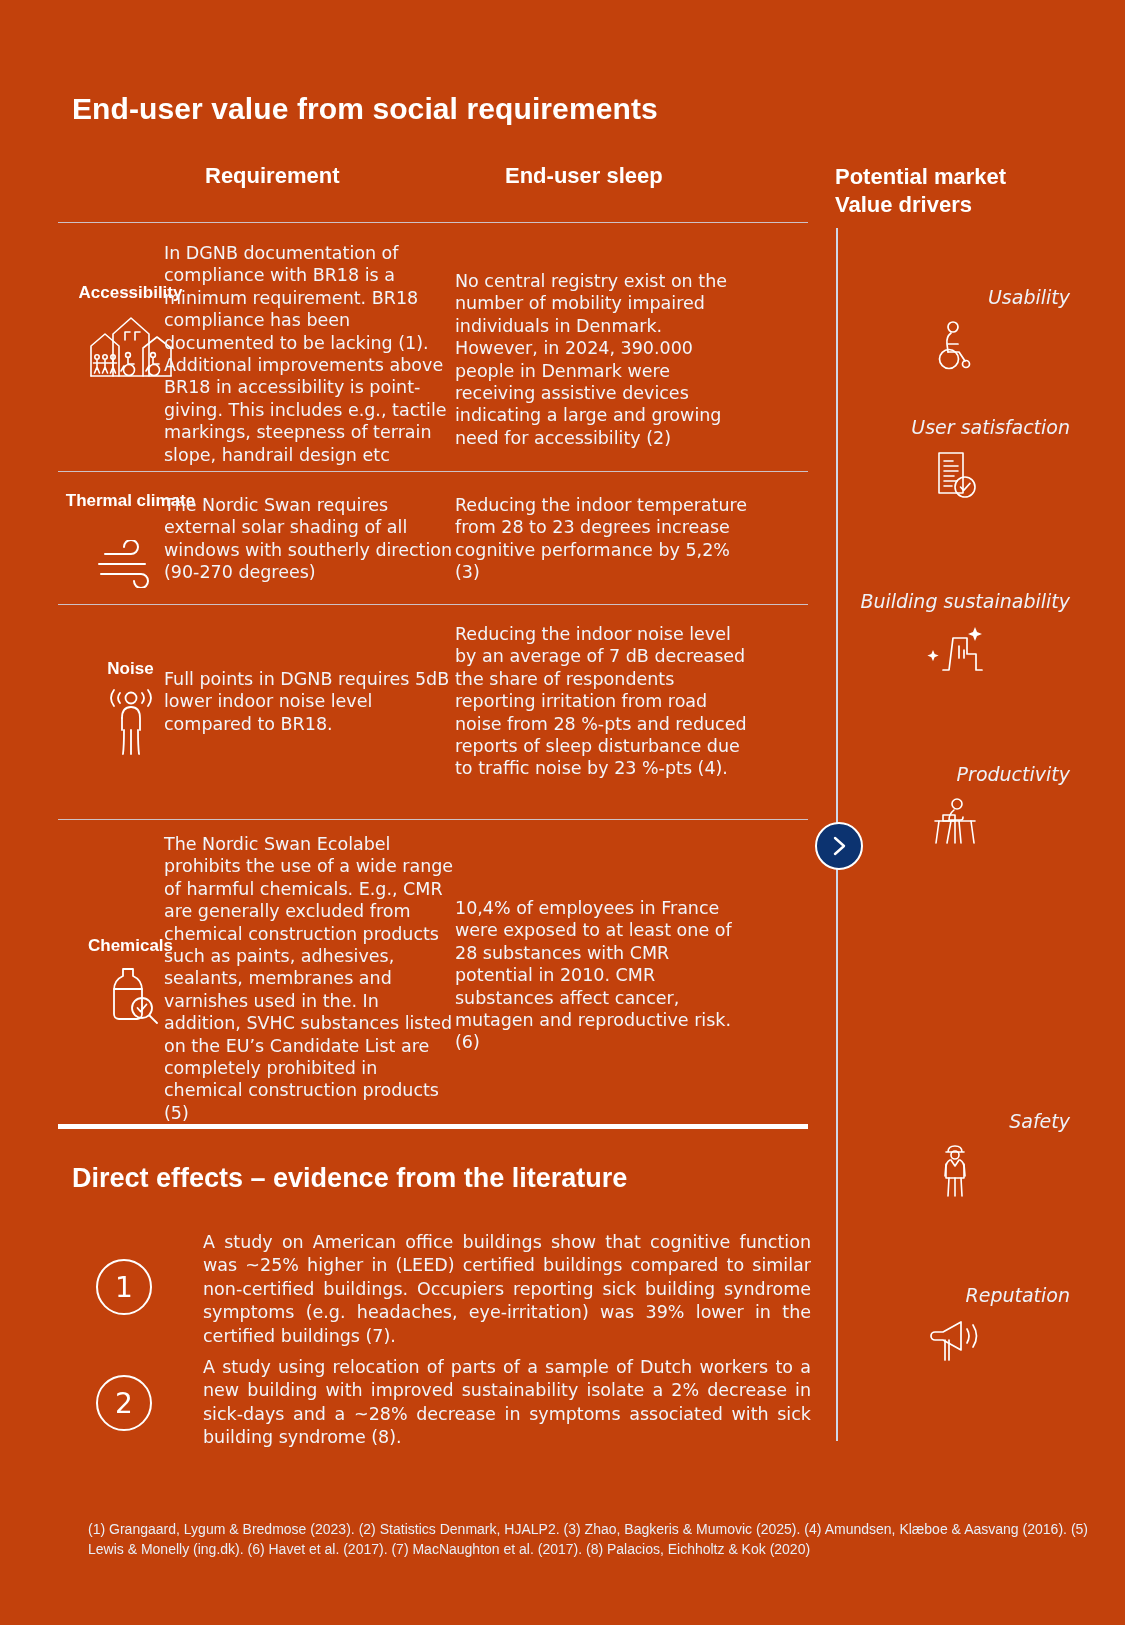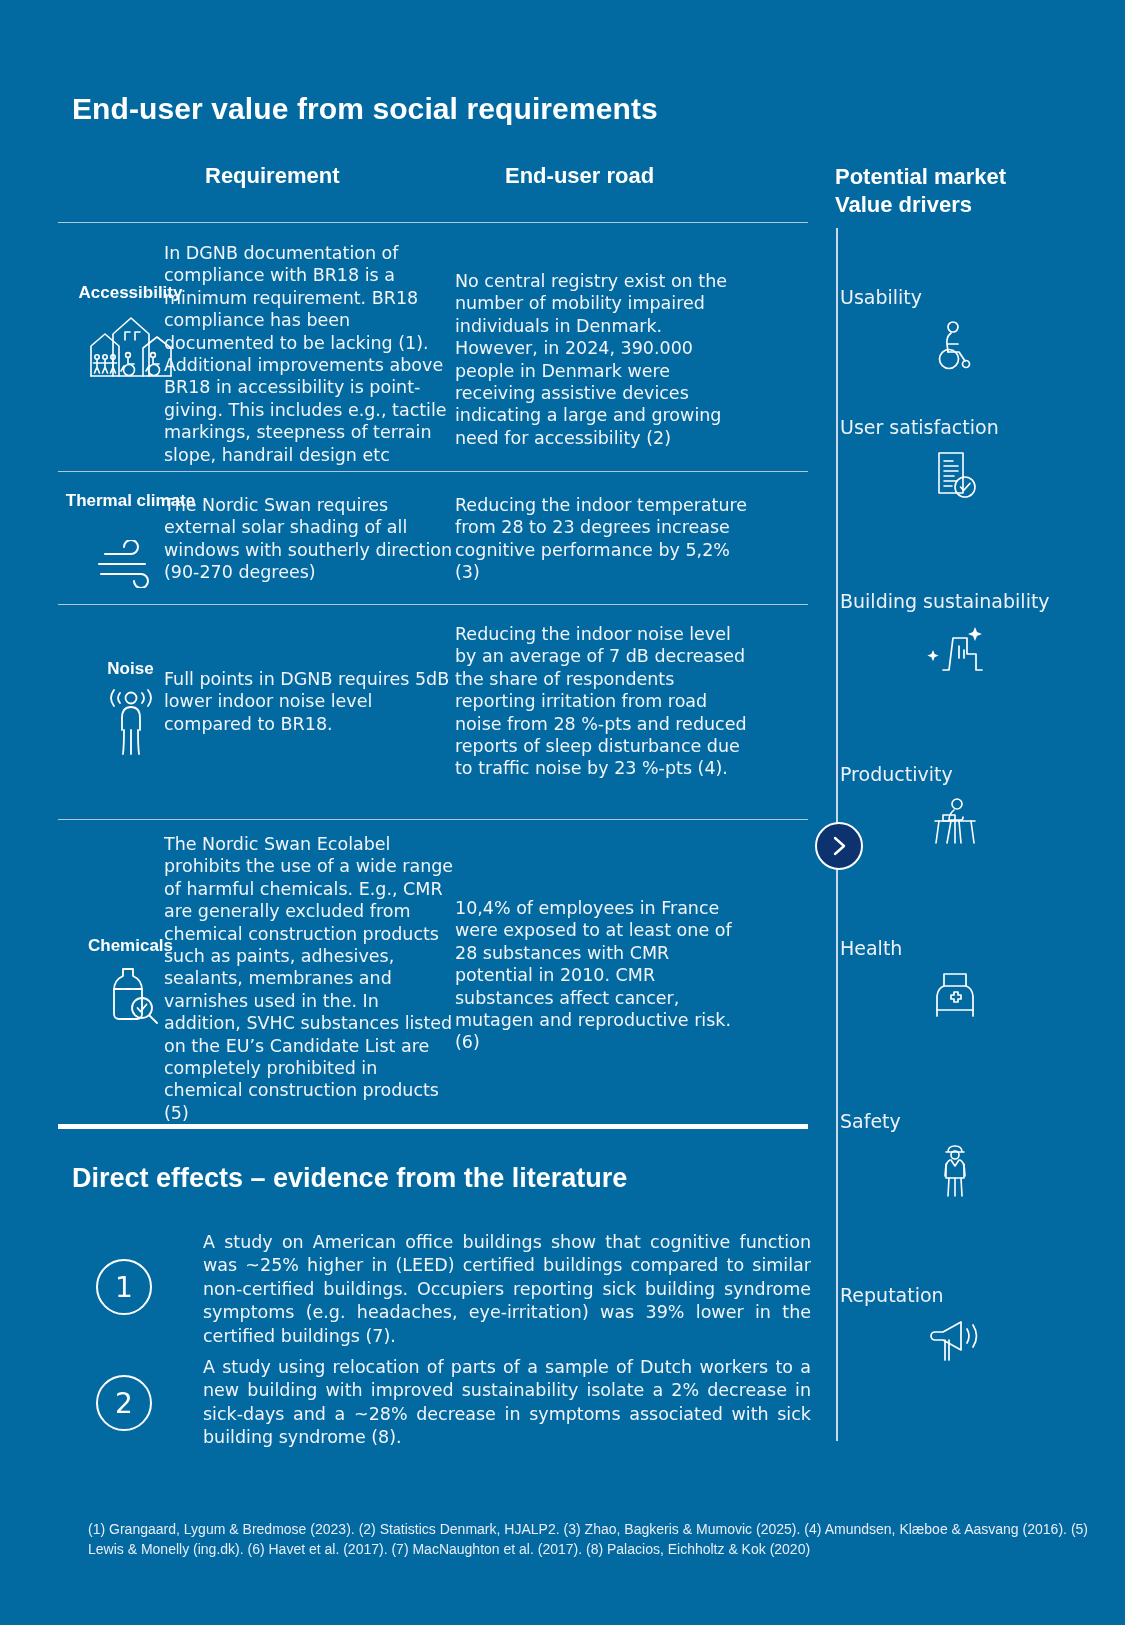--- a/index.html
+++ b/index.html
@@ -12,21 +12,21 @@
     background: #0b3172;
     background: #0d3372;
     font-family: "DejaVu Sans", sans-serif;
     color: #ffffff;
     overflow: hidden;
     position: relative;
   }
   .page {
     position: absolute;
     inset: 0;
-    background: #0369a1;
+    background: #c2410c;
   }
 
   
   .main-title {
     position: absolute;
     left: 72px;
     top: 92px;
     font-size: 30px;
     font-weight: bold;
     letter-spacing: .1px;
@@ -112,21 +112,22 @@
     border: 2px solid #ffffff;
     background: #0c3370;
     display: flex;
     align-items: center;
     justify-content: center;
   }
   .driver {
     position: absolute;
     left: 840px;
     width: 230px;
-    text-align: left;
+    text-align: right;
+    font-style: italic;
   }
   .driver .dlabel {
     font-size: 19px;
     color: #eef2f8;
     font-family: "DejaVu Sans", sans-serif;
     white-space: nowrap;
   }
   .driver .dicon {
     margin-top: 12px;
     display: flex;
@@ -184,21 +185,21 @@
   svg { display: block; }
 </style>
 </head>
 <body>
 
 <div class="page">
 
   <div class="main-title">End-user value from social requirements</div>
 
   <div class="col-head requirement">Requirement</div>
-  <div class="col-head enduser">End-user road</div>
+  <div class="col-head enduser">End-user sleep</div>
   <div class="col-head drivers">
     <div>Potential market</div>
     <div>Value drivers</div>
   </div>
 
   <div class="hrule" style="top:222px"></div>
   <div class="hrule" style="top:471px"></div>
   <div class="hrule" style="top:604px"></div>
   <div class="hrule" style="top:819px"></div>
   <div class="thickrule" style="top:1124px"></div>
@@ -329,31 +330,20 @@
         <circle cx="28" cy="7" r="5"></circle>
         <path d="M25 13 q-5 4 -5 10 h12 q2 0 2 -3"></path>
         <path d="M6 24 h40"></path>
         <path d="M10 24 l-3 22 M42 24 l3 22"></path>
         <path d="M22 24 l-4 22 M30 24 l2 22 M26 24 v22"></path>
         <path d="M14 18 h12 v6 h-12 Z"></path>
       </svg>
     </div>
   </div>
 
-  <div class="driver" style="top:937px">
-    <div class="dlabel">Health</div>
-    <div class="dicon">
-      <svg width="50" height="48" viewBox="0 0 50 48" fill="none" stroke="#ffffff" stroke-width="1.7" stroke-linecap="round" stroke-linejoin="round">
-        <path d="M14 3 h22 v12 H14 Z"></path>
-        <path d="M14 15 q-6 2 -7 10 v14 h36 V25 q-1 -8 -7 -10"></path>
-        <path d="M7 39 v6 M43 39 v6"></path>
-        <path d="M21 24 h3 v-3 h4 v3 h3 v4 h-3 v3 h-4 v-3 h-3 Z"></path>
-      </svg>
-    </div>
-  </div>
 
   <div class="driver" style="top:1110px">
     <div class="dlabel">Safety</div>
     <div class="dicon">
       <svg width="40" height="54" viewBox="0 0 40 54" fill="none" stroke="#ffffff" stroke-width="1.6" stroke-linecap="round" stroke-linejoin="round">
         <path d="M13 8 q0 -6 7 -6 q7 0 7 6 M11 8 h18"></path>
         <circle cx="20" cy="11" r="4"></circle>
         <path d="M15 16 q-4 2 -4 8 v10 h18 V24 q0 -6 -4 -8"></path>
         <path d="M11 20 l-1 12 M29 20 l1 12"></path>
         <path d="M16 16 l4 6 l4 -6"></path>

